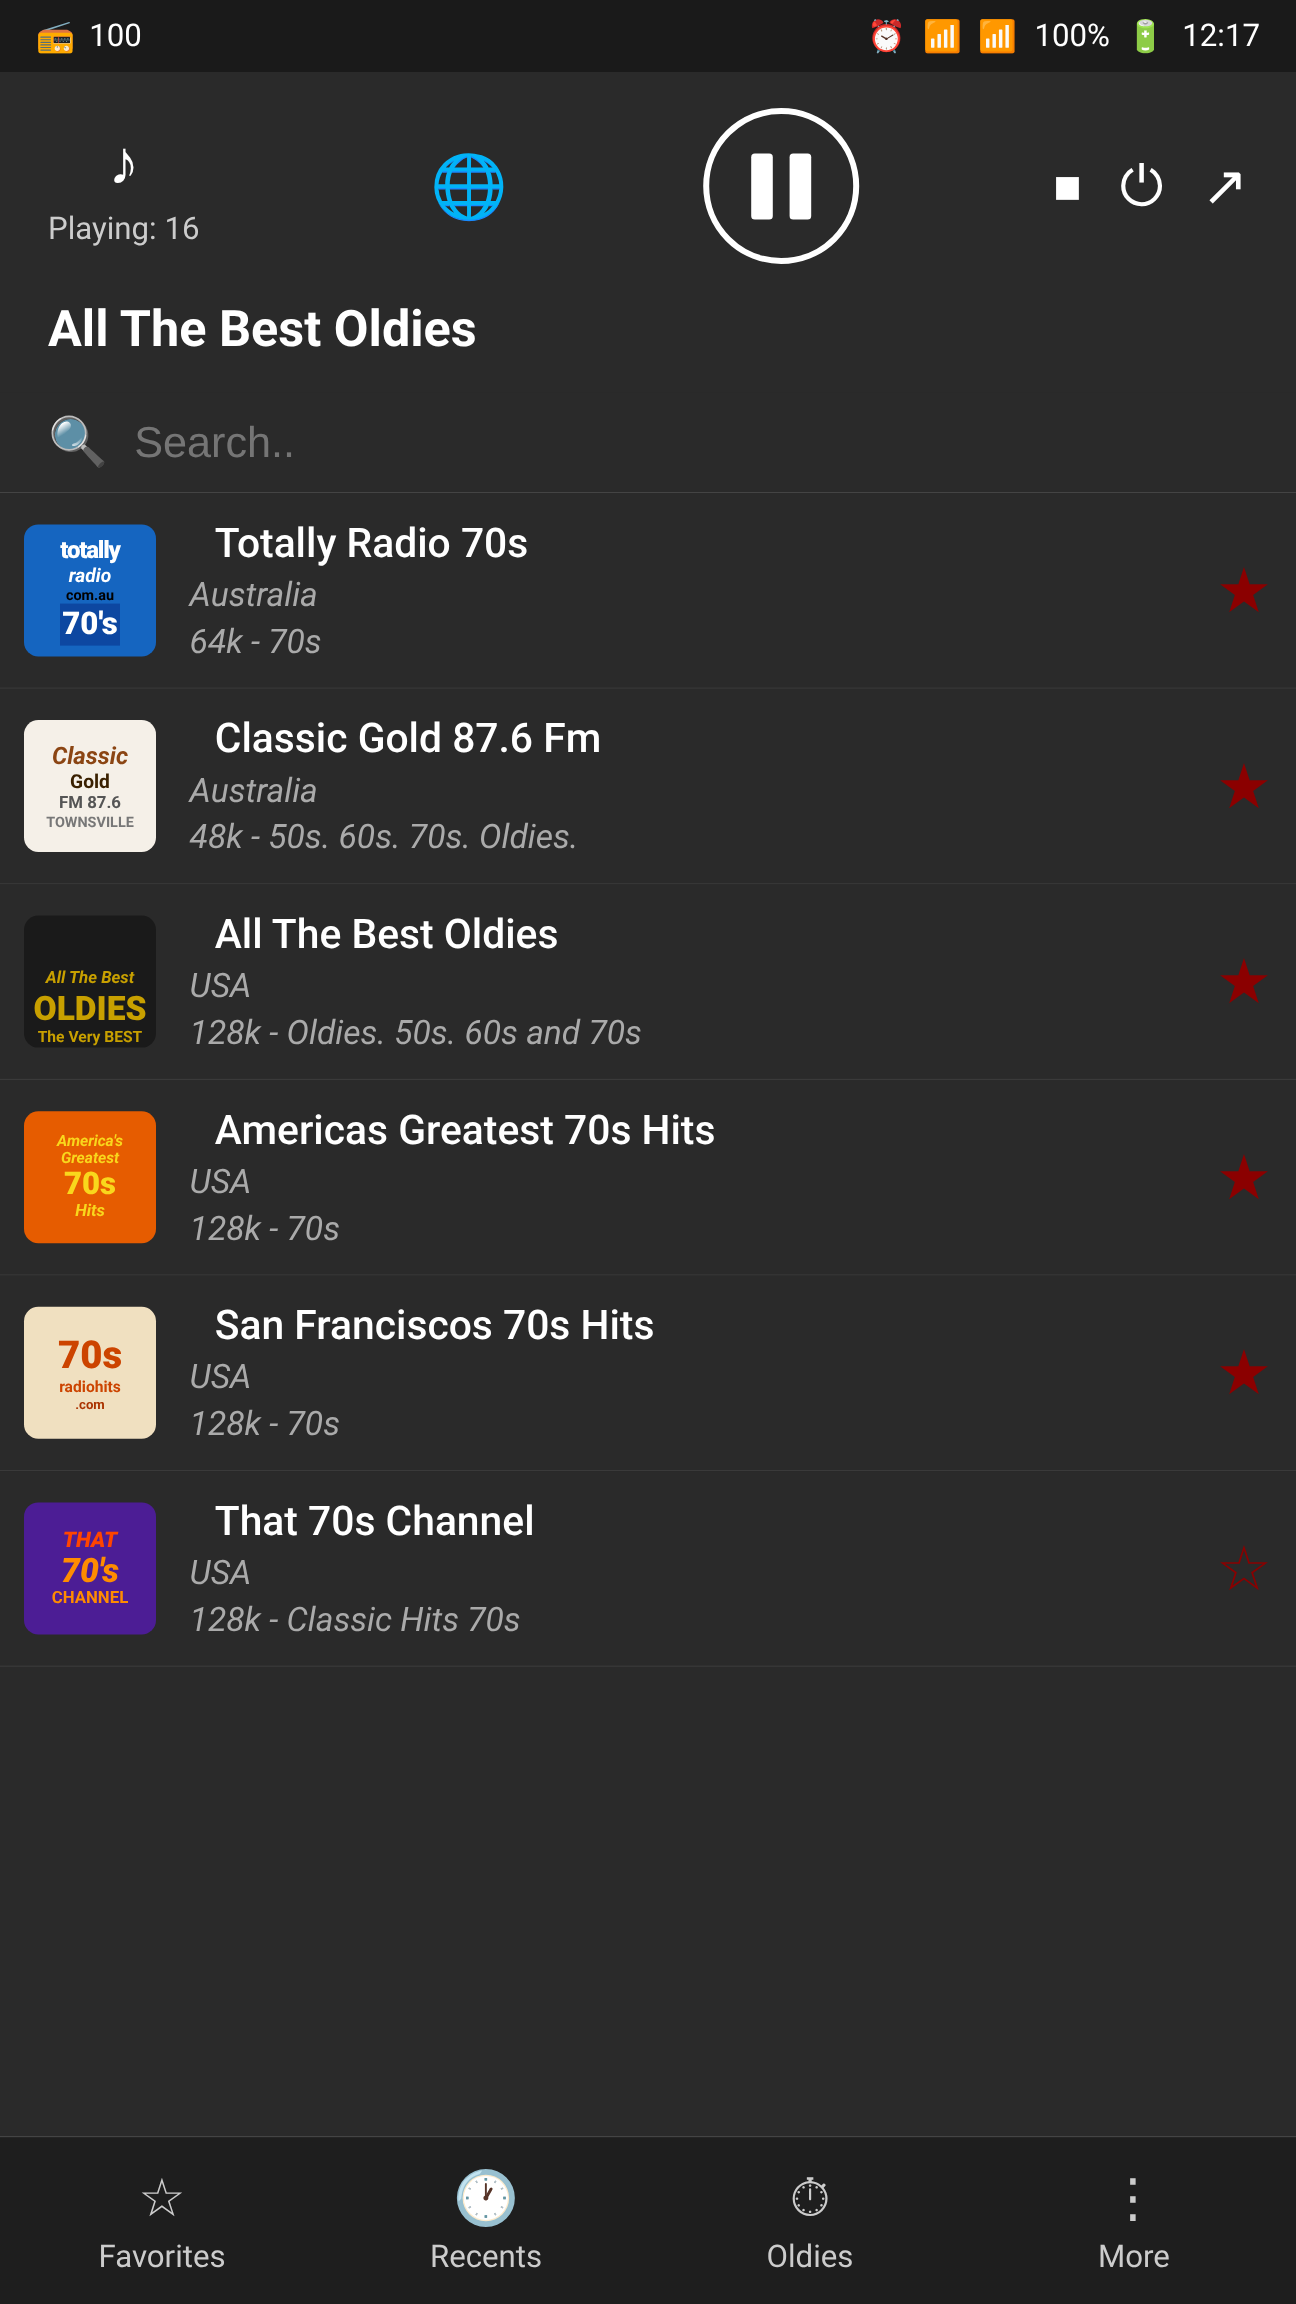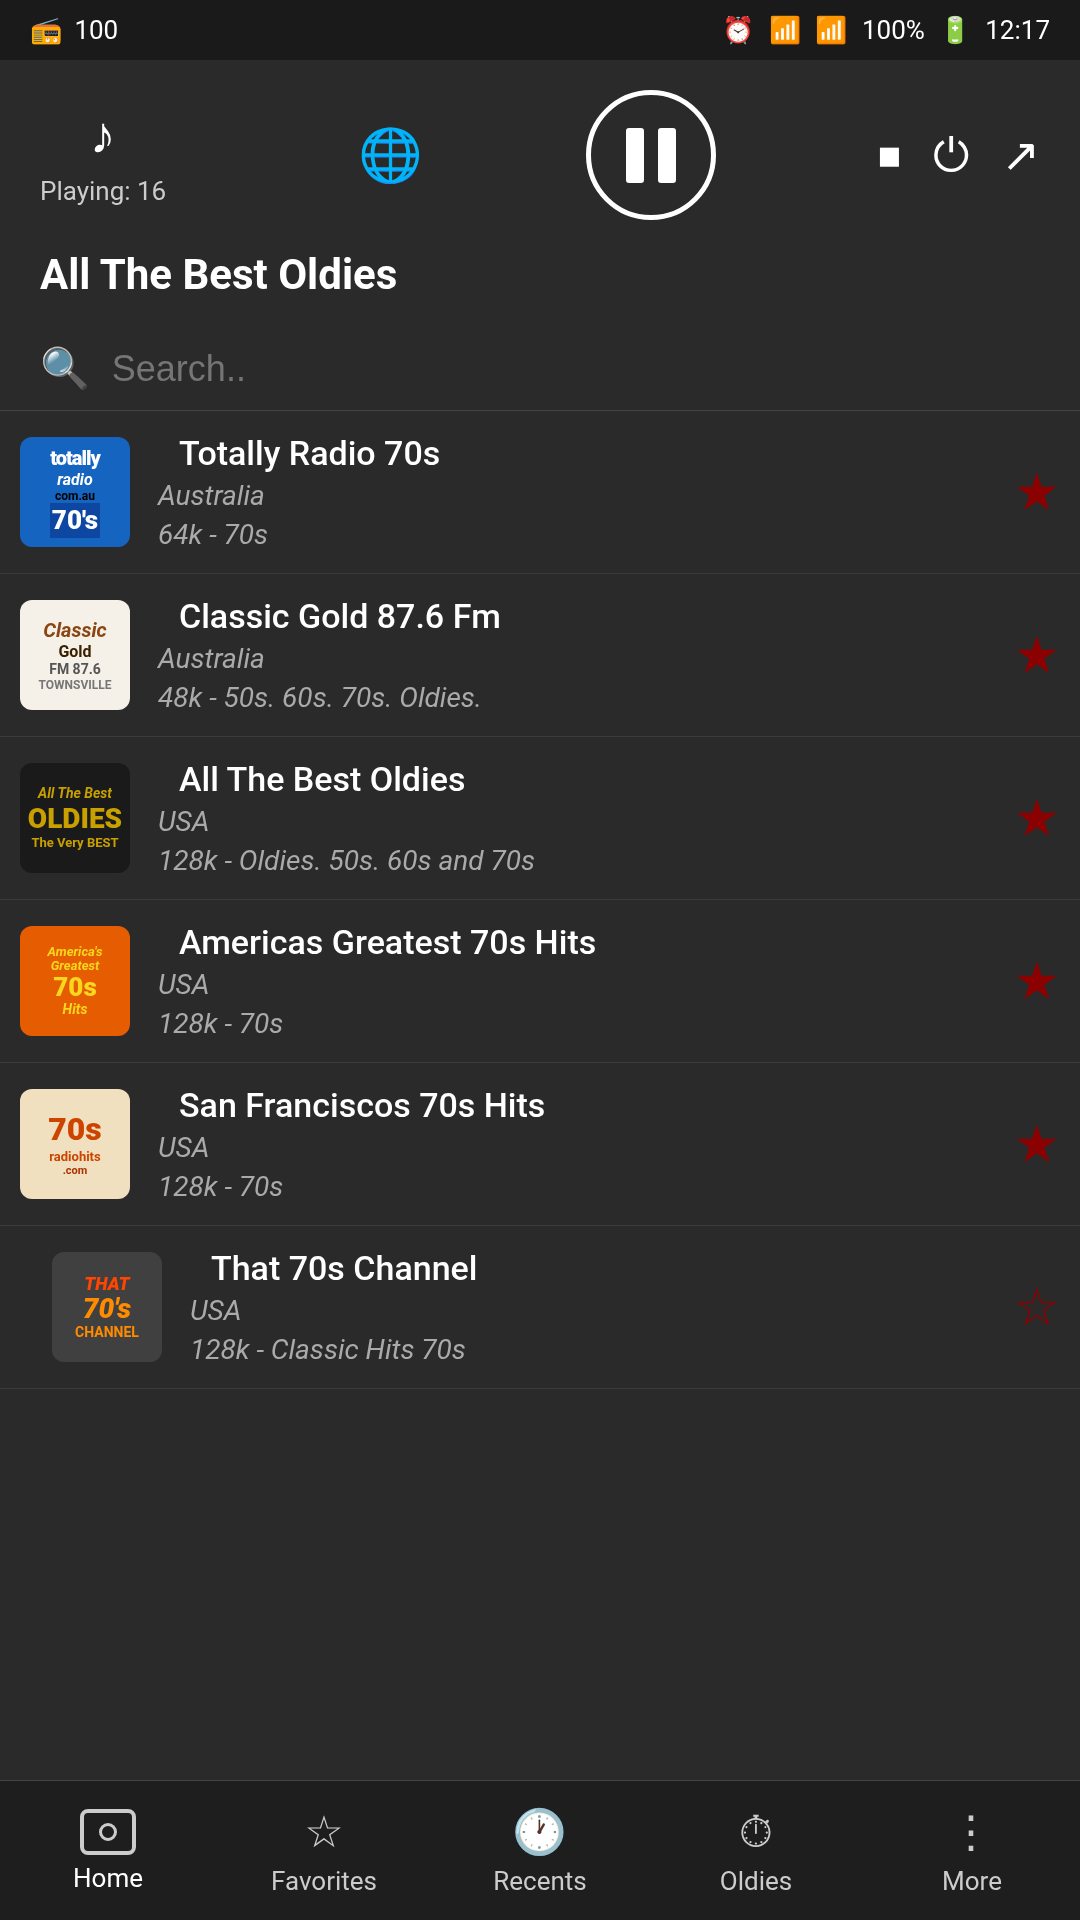--- a/index.html
+++ b/index.html
@@ -116,24 +116,24 @@
       justify-content: center;
       font-size: 22px;
       font-weight: bold;
       text-align: center;
       overflow: hidden;
     }
 
     
     .logo-totally { background: #1565c0; color: #fff; }
     .logo-classic { background: #f5f0e8; color: #333; }
-    .logo-oldies { background: #1a1a1a; color: #c8a000; }
+    .logo-oldies { background: #1a1a1a; color: #c8a000; align-items: flex-end; }
     .logo-americas { background: #e65c00; color: #f9d71c; }
     .logo-sf { background: #f0e0c0; color: #cc4400; }
-    .logo-that70s { background: #404040; color: #ff8c00; margin-left: 32px; }
+    .logo-that70s { background: #4c1d95; color: #ff8c00; }
 
     .station-info {
       flex: 1;
       display: flex;
       flex-direction: column;
       gap: 6px;
     }
     .station-name { font-size: 34px; font-weight: 500; color: #fff; margin-left: 21px; }
     .station-country { font-size: 28px; color: #aaa; font-style: italic; }
     .station-bitrate { font-size: 28px; color: #aaa; font-style: italic; }
@@ -355,26 +355,20 @@
         <span class="station-bitrate">128k - Classic Hits 70s</span>
       </div>
       <span class="fav-star star-outline" style="color:#8b0000;"></span>
     </div>
 
   </div>
 </div>
 
 <div class="bottom-nav">
 
-  <div class="nav-item active">
-    <div style="width:56px;height:46px;border:4px solid #ccc;border-radius:8px;display:flex;align-items:center;justify-content:center;">
-      <div style="width:18px;height:18px;border-radius:50%;border:3px solid #ccc;"></div>
-    </div>
-    <span class="nav-label">Home</span>
-  </div>
 
   <div class="nav-item">
     <span style="font-size:44px;">☆</span>
     <span class="nav-label">Favorites</span>
   </div>
 
   <div class="nav-item">
     <span style="font-size:44px;">🕐</span>
     <span class="nav-label">Recents</span>
   </div>

